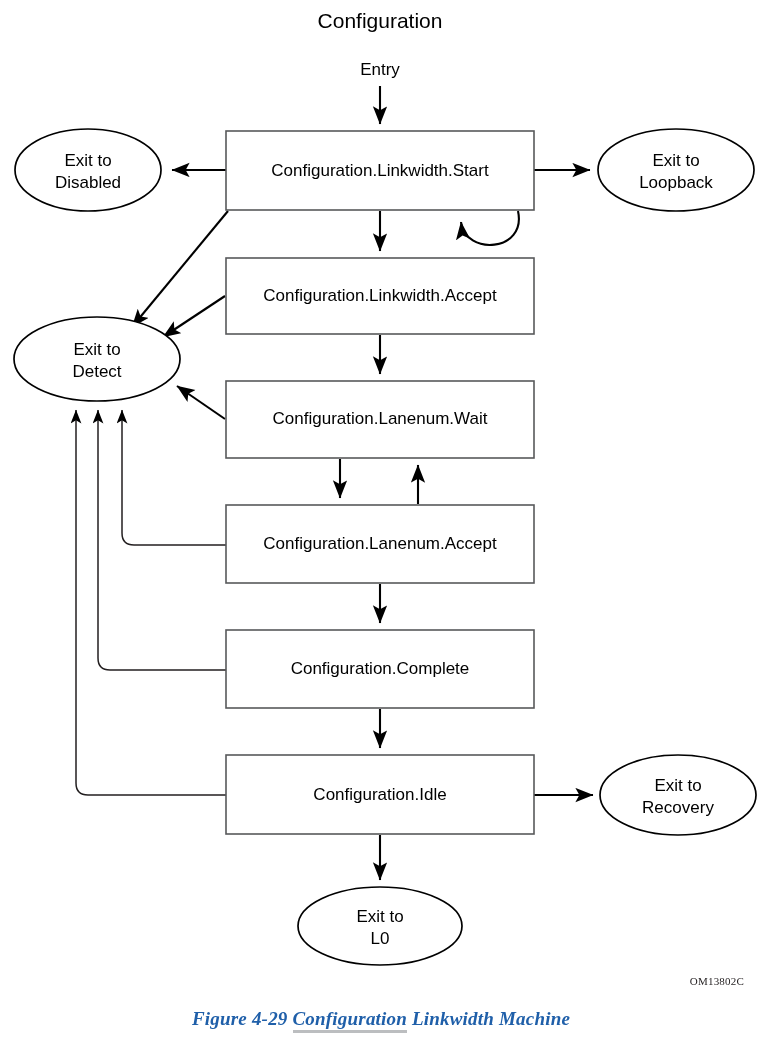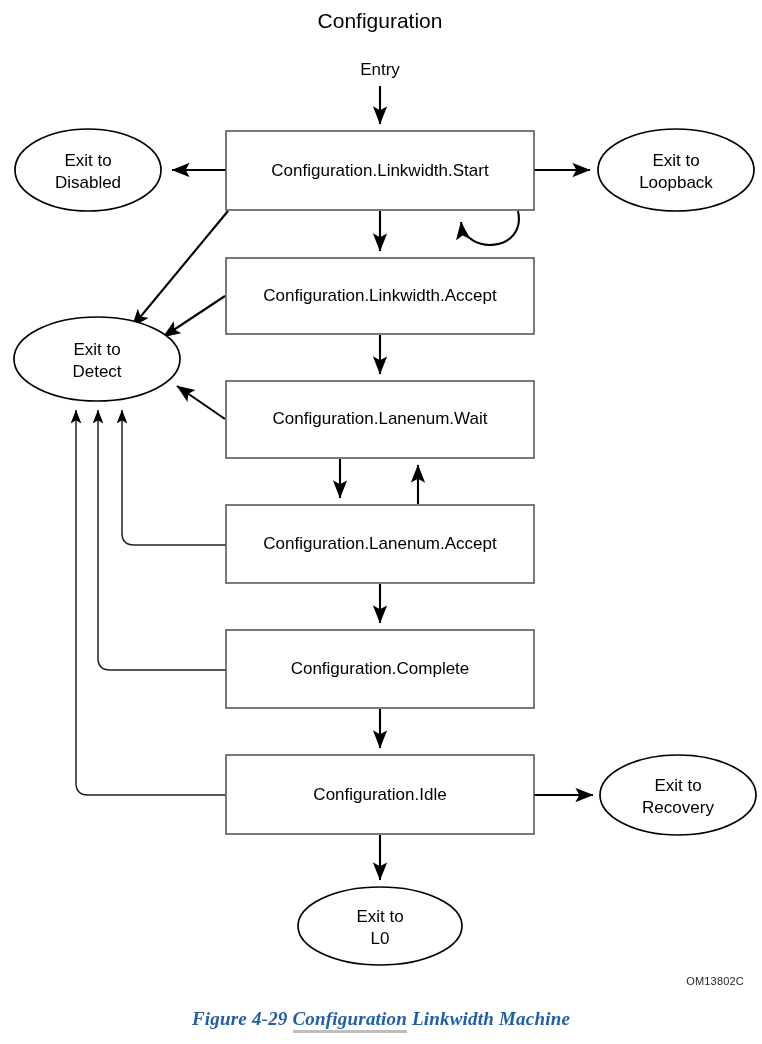--- a/index.html
+++ b/index.html
@@ -75,21 +75,21 @@
   .entry-label {
     font-family: "Liberation Sans", sans-serif;
     font-size: 17px;
     fill: #000000;
     text-anchor: middle;
   }
   .figure-code {
     position: absolute;
     right: 18px;
     top: 975px;
-    font-family: Liberation Sans, sans-serif;
+    font-family: Liberation Serif, serif;
     font-size: 11px;
     letter-spacing: 0.2px;
     color: #231f20;
   }
   .figure-caption {
     position: absolute;
     left: 0;
     right: 0;
     top: 1008px;
     text-align: center;

